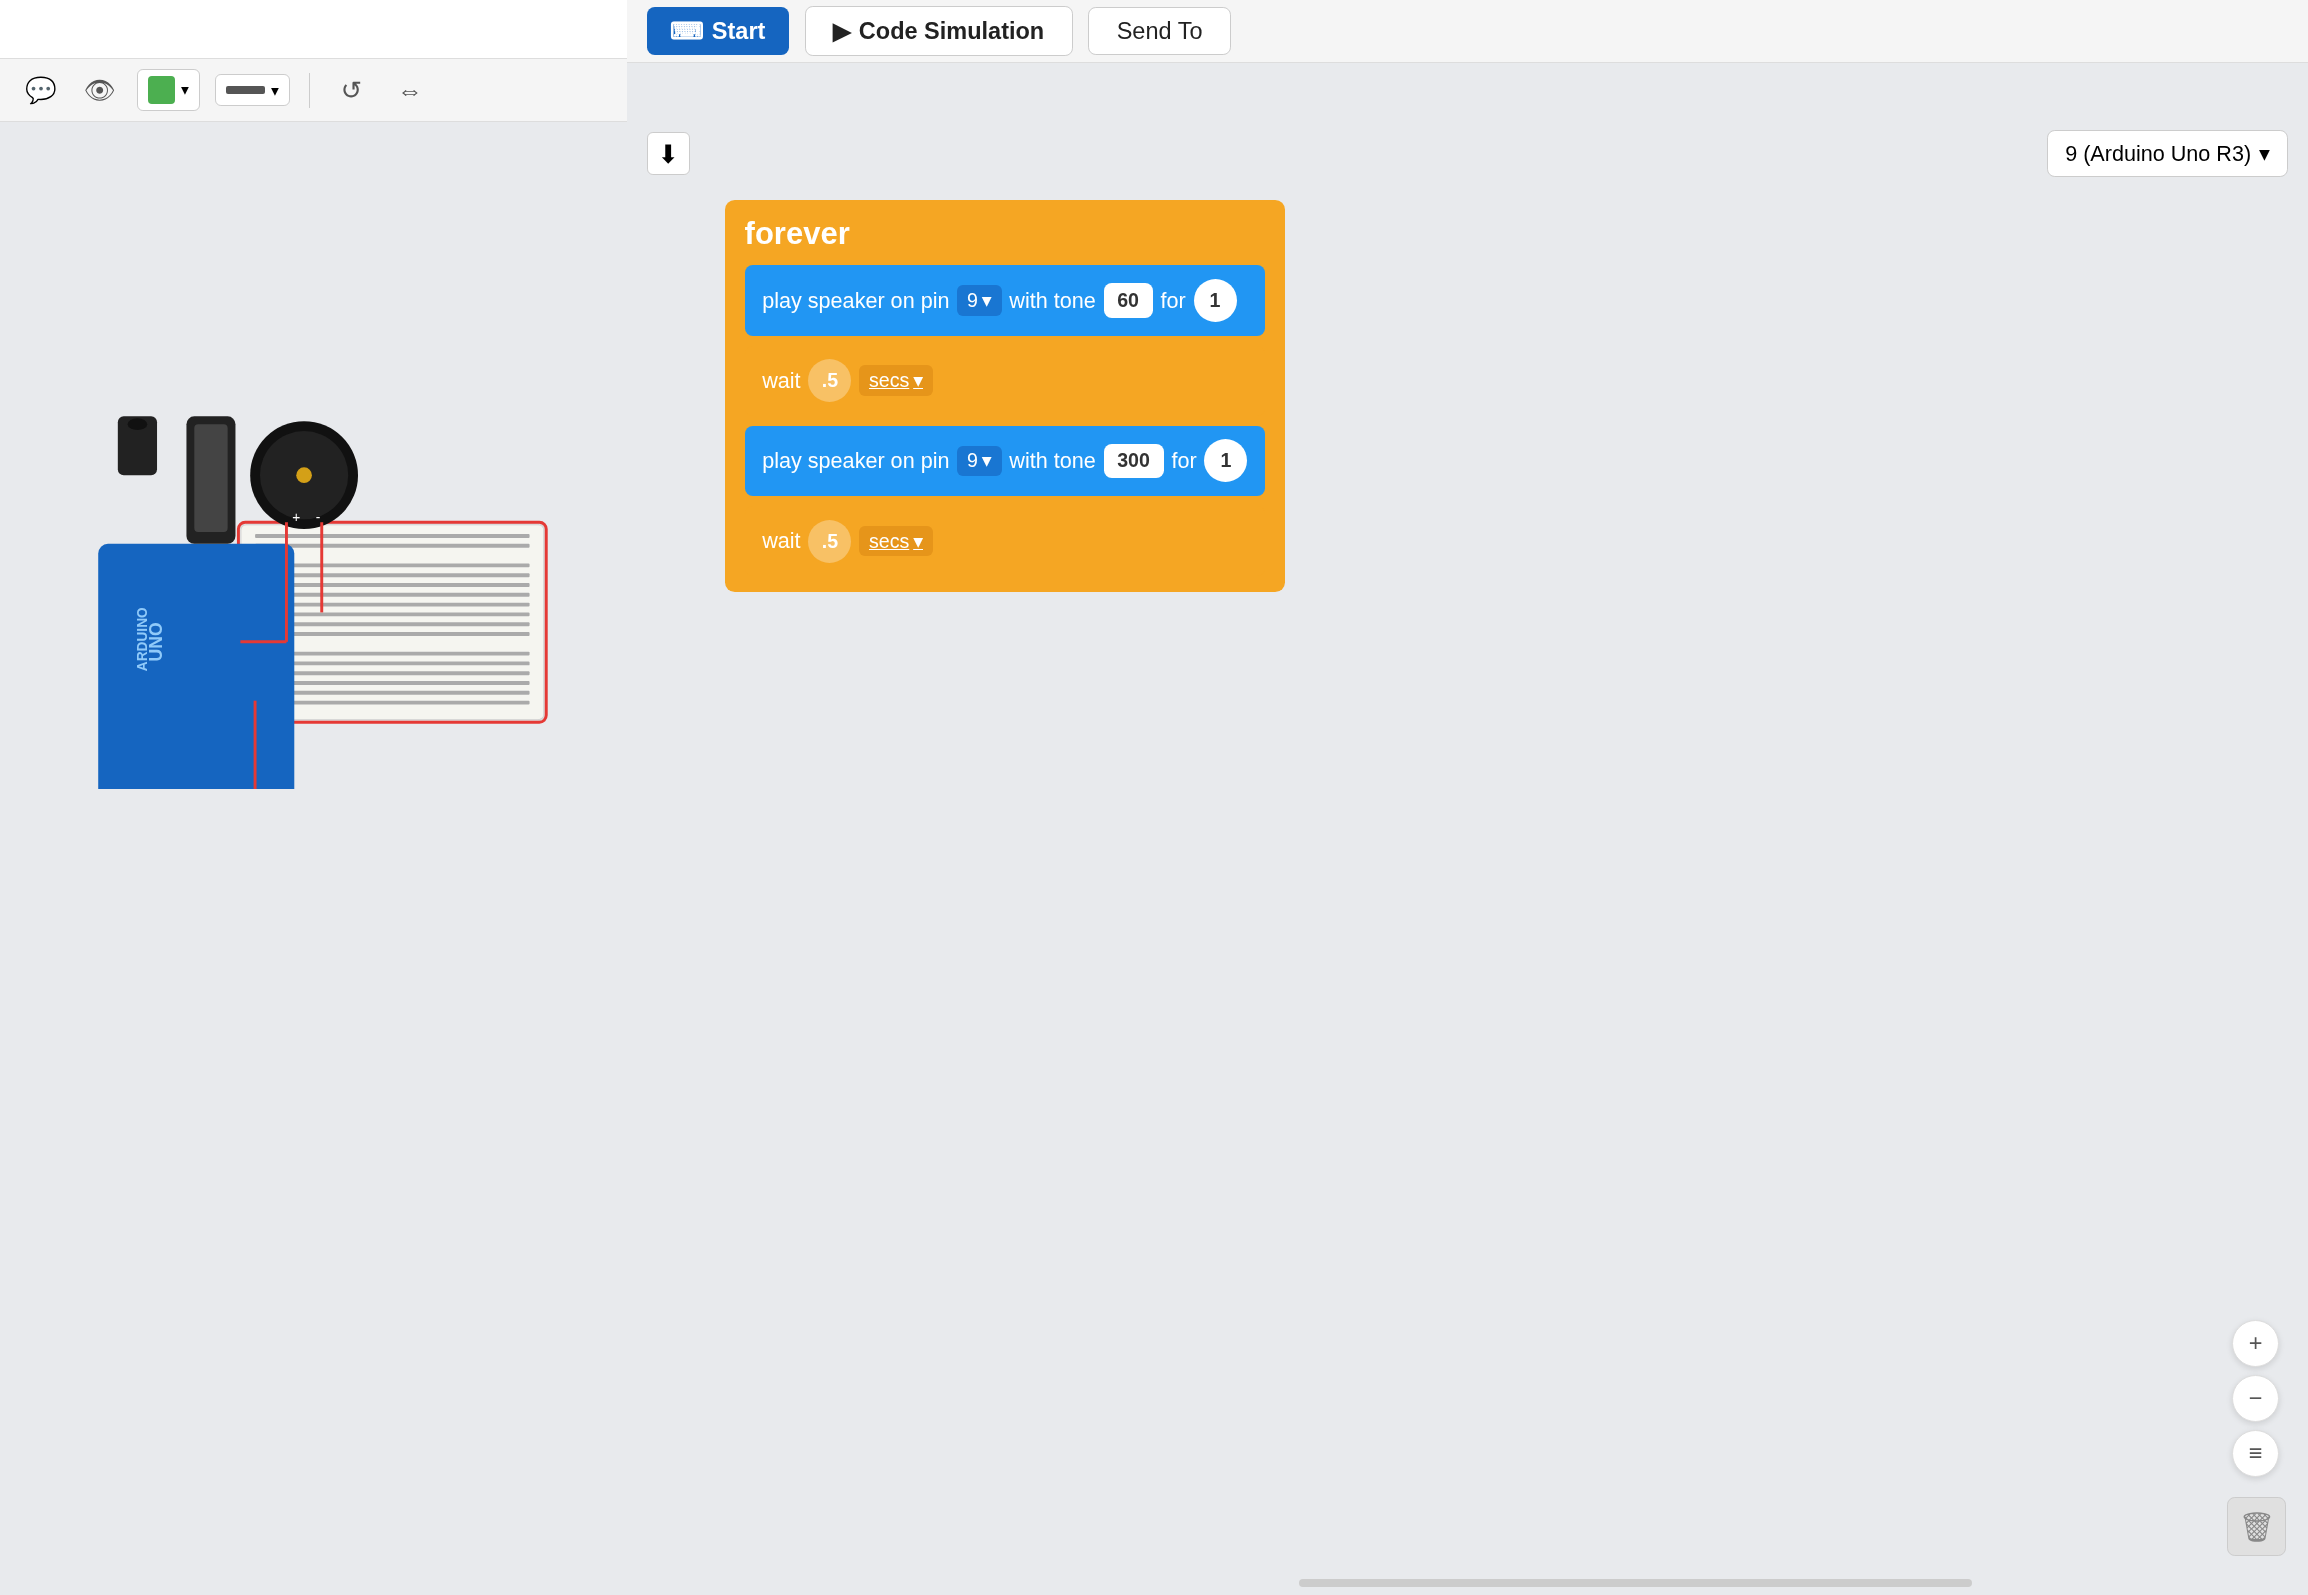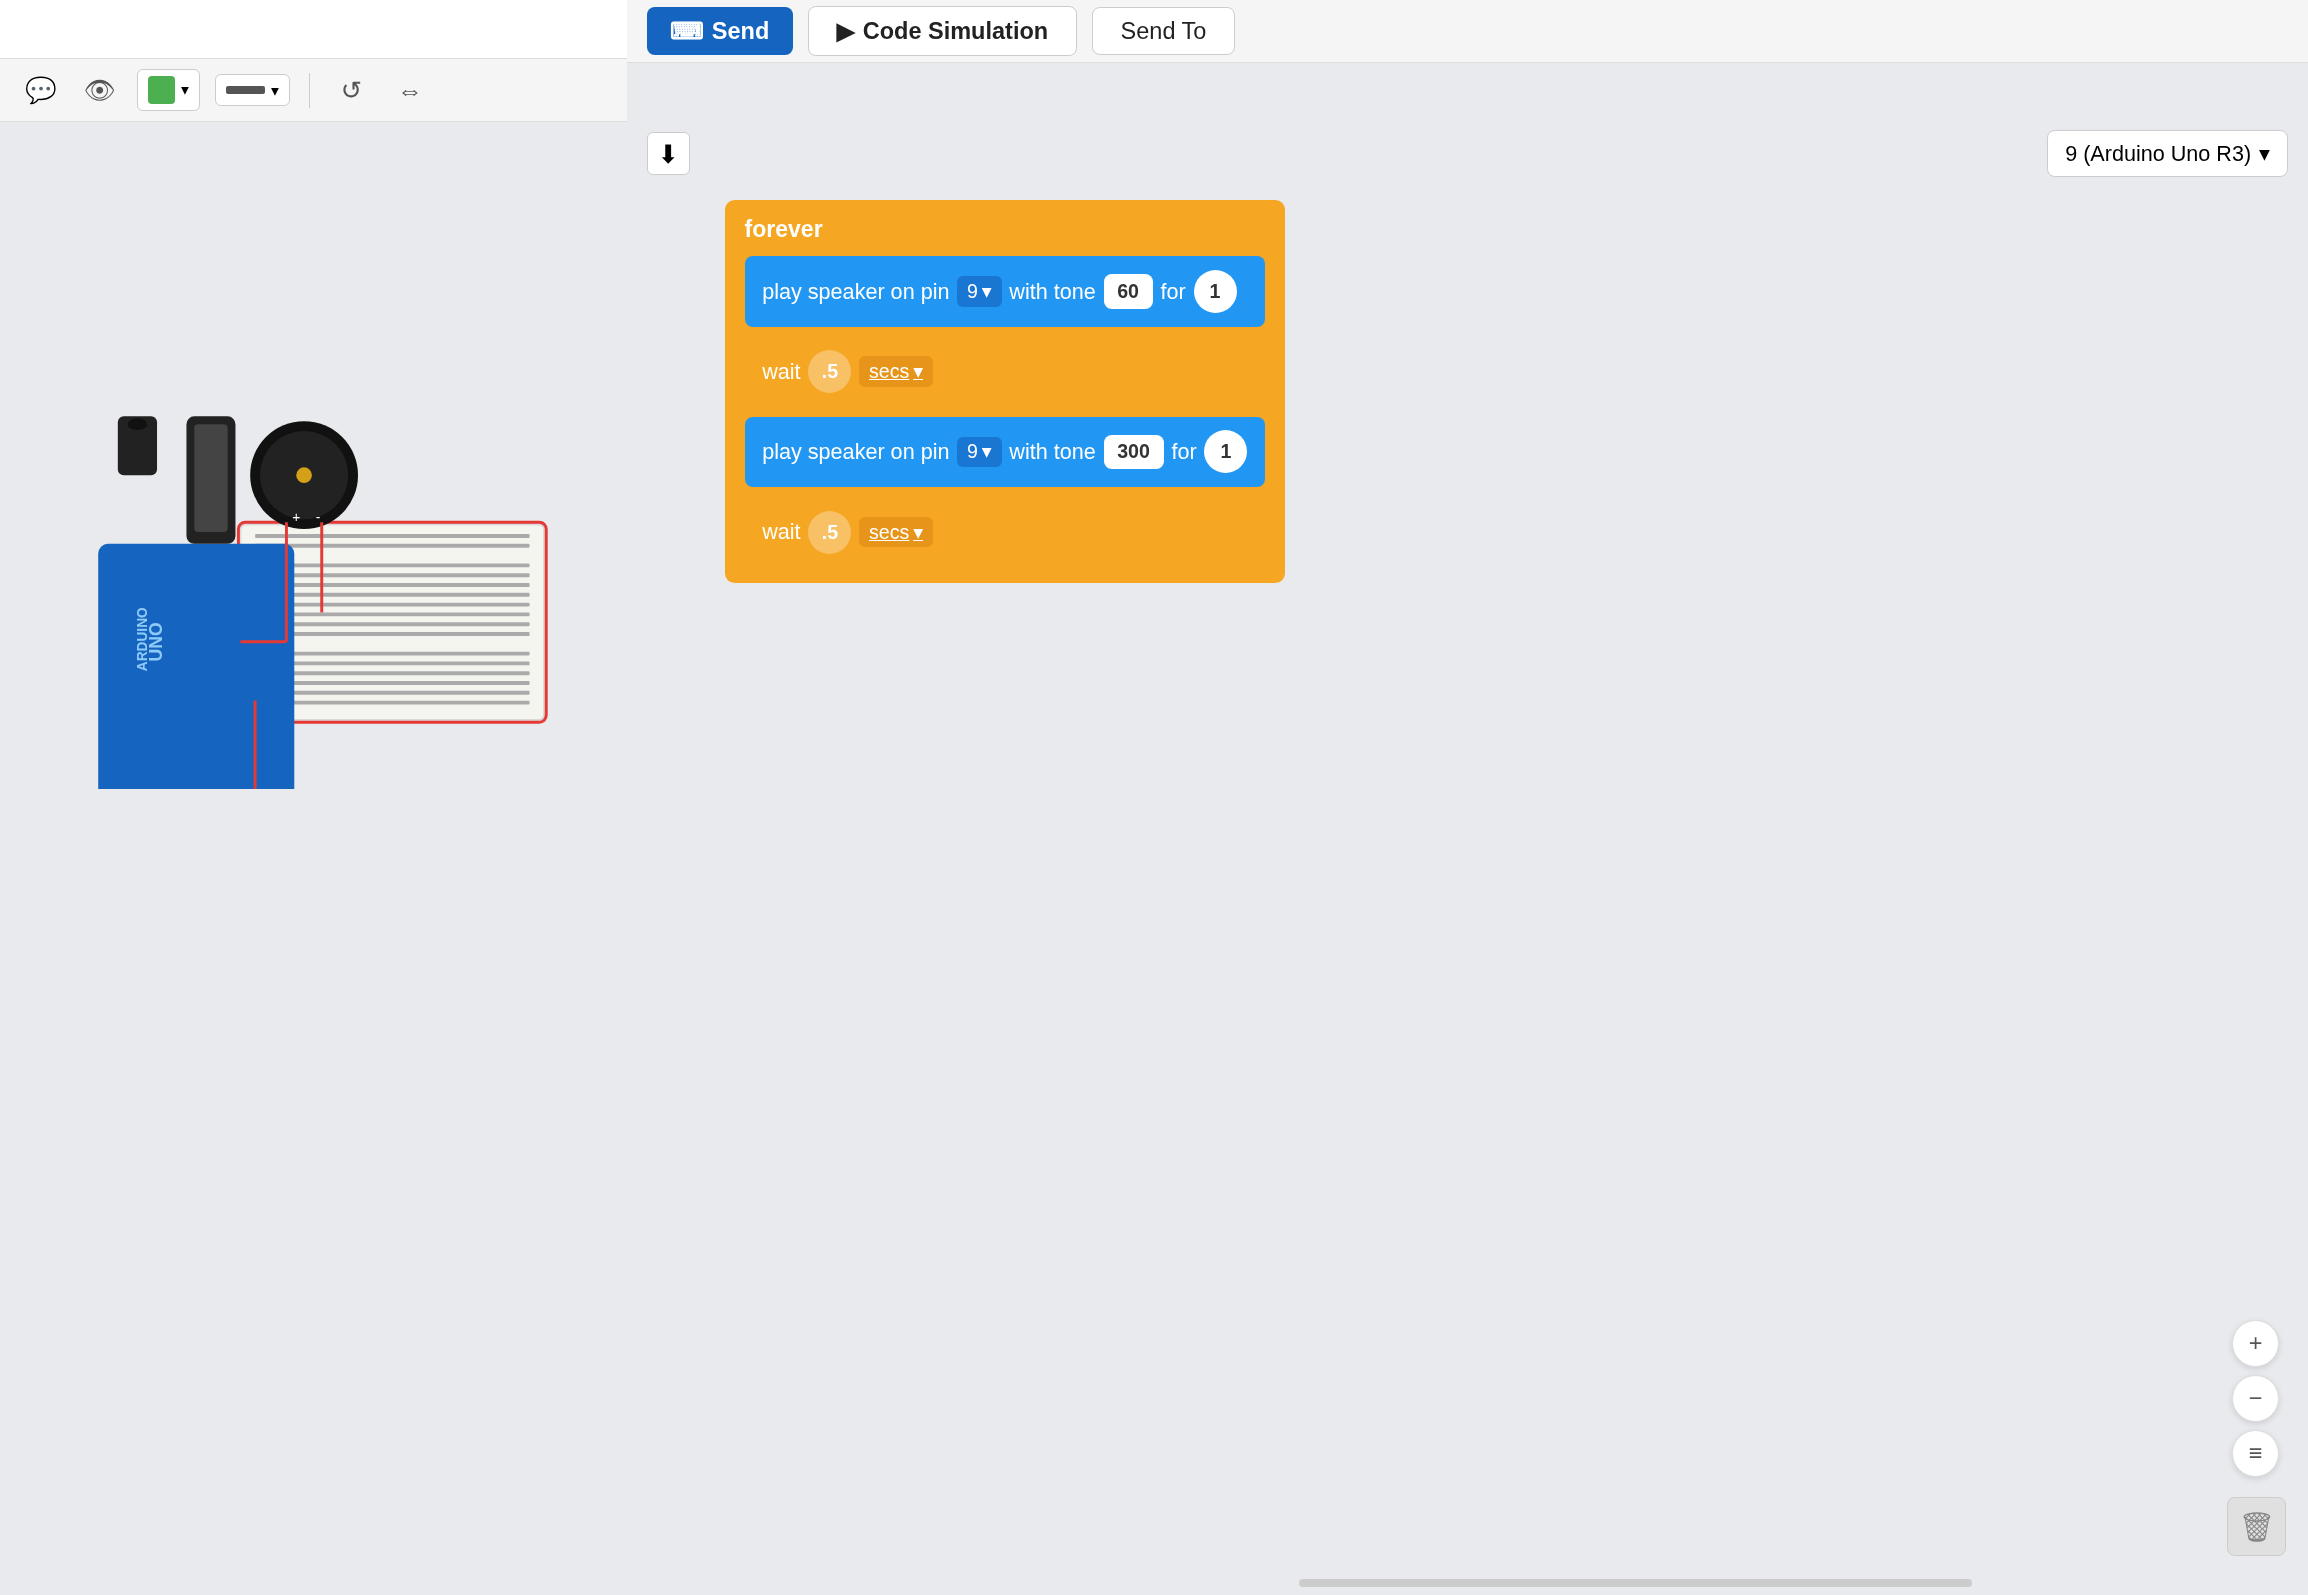--- a/index.html
+++ b/index.html
@@ -280,21 +280,21 @@
       left: 98px;
     }
     .forever-block {
       background: #F5A623;
       border-radius: 9.8px;
       padding: 15.7px 19.6px;
       min-width: 510px;
     }
     .forever-label {
       color: #fff;
-      font-size: 23px;
+      font-size: 31px;
       font-weight: bold;
       margin-bottom: 13.7px;
     }
     .inner-block {
       background: #2196F3;
       border-radius: 7.8px;
       padding: 13.7px 17.6px;
       color: #fff;
       font-size: 21.6px;
       cursor: pointer;
@@ -428,21 +428,21 @@
     <span style="font-size:15.7px;">▾</span>
   </div>
   <div class="toolbar-sep"></div>
   <div class="toolbar-icon-btn">↺</div>
   <div class="toolbar-icon-btn">⇔</div>
 </div>
 
 <div class="code-header">
   <button class="code-btn">
     <span>⌨</span>
-    <span>Send</span>
+    <span>Start</span>
   </button>
   <button class="start-sim-btn">
     <span>▶</span>
     <span>Code Simulation</span>
   </button>
   <button class="send-to-btn">
     <span>Send To</span>
   </button>
 </div>
 

